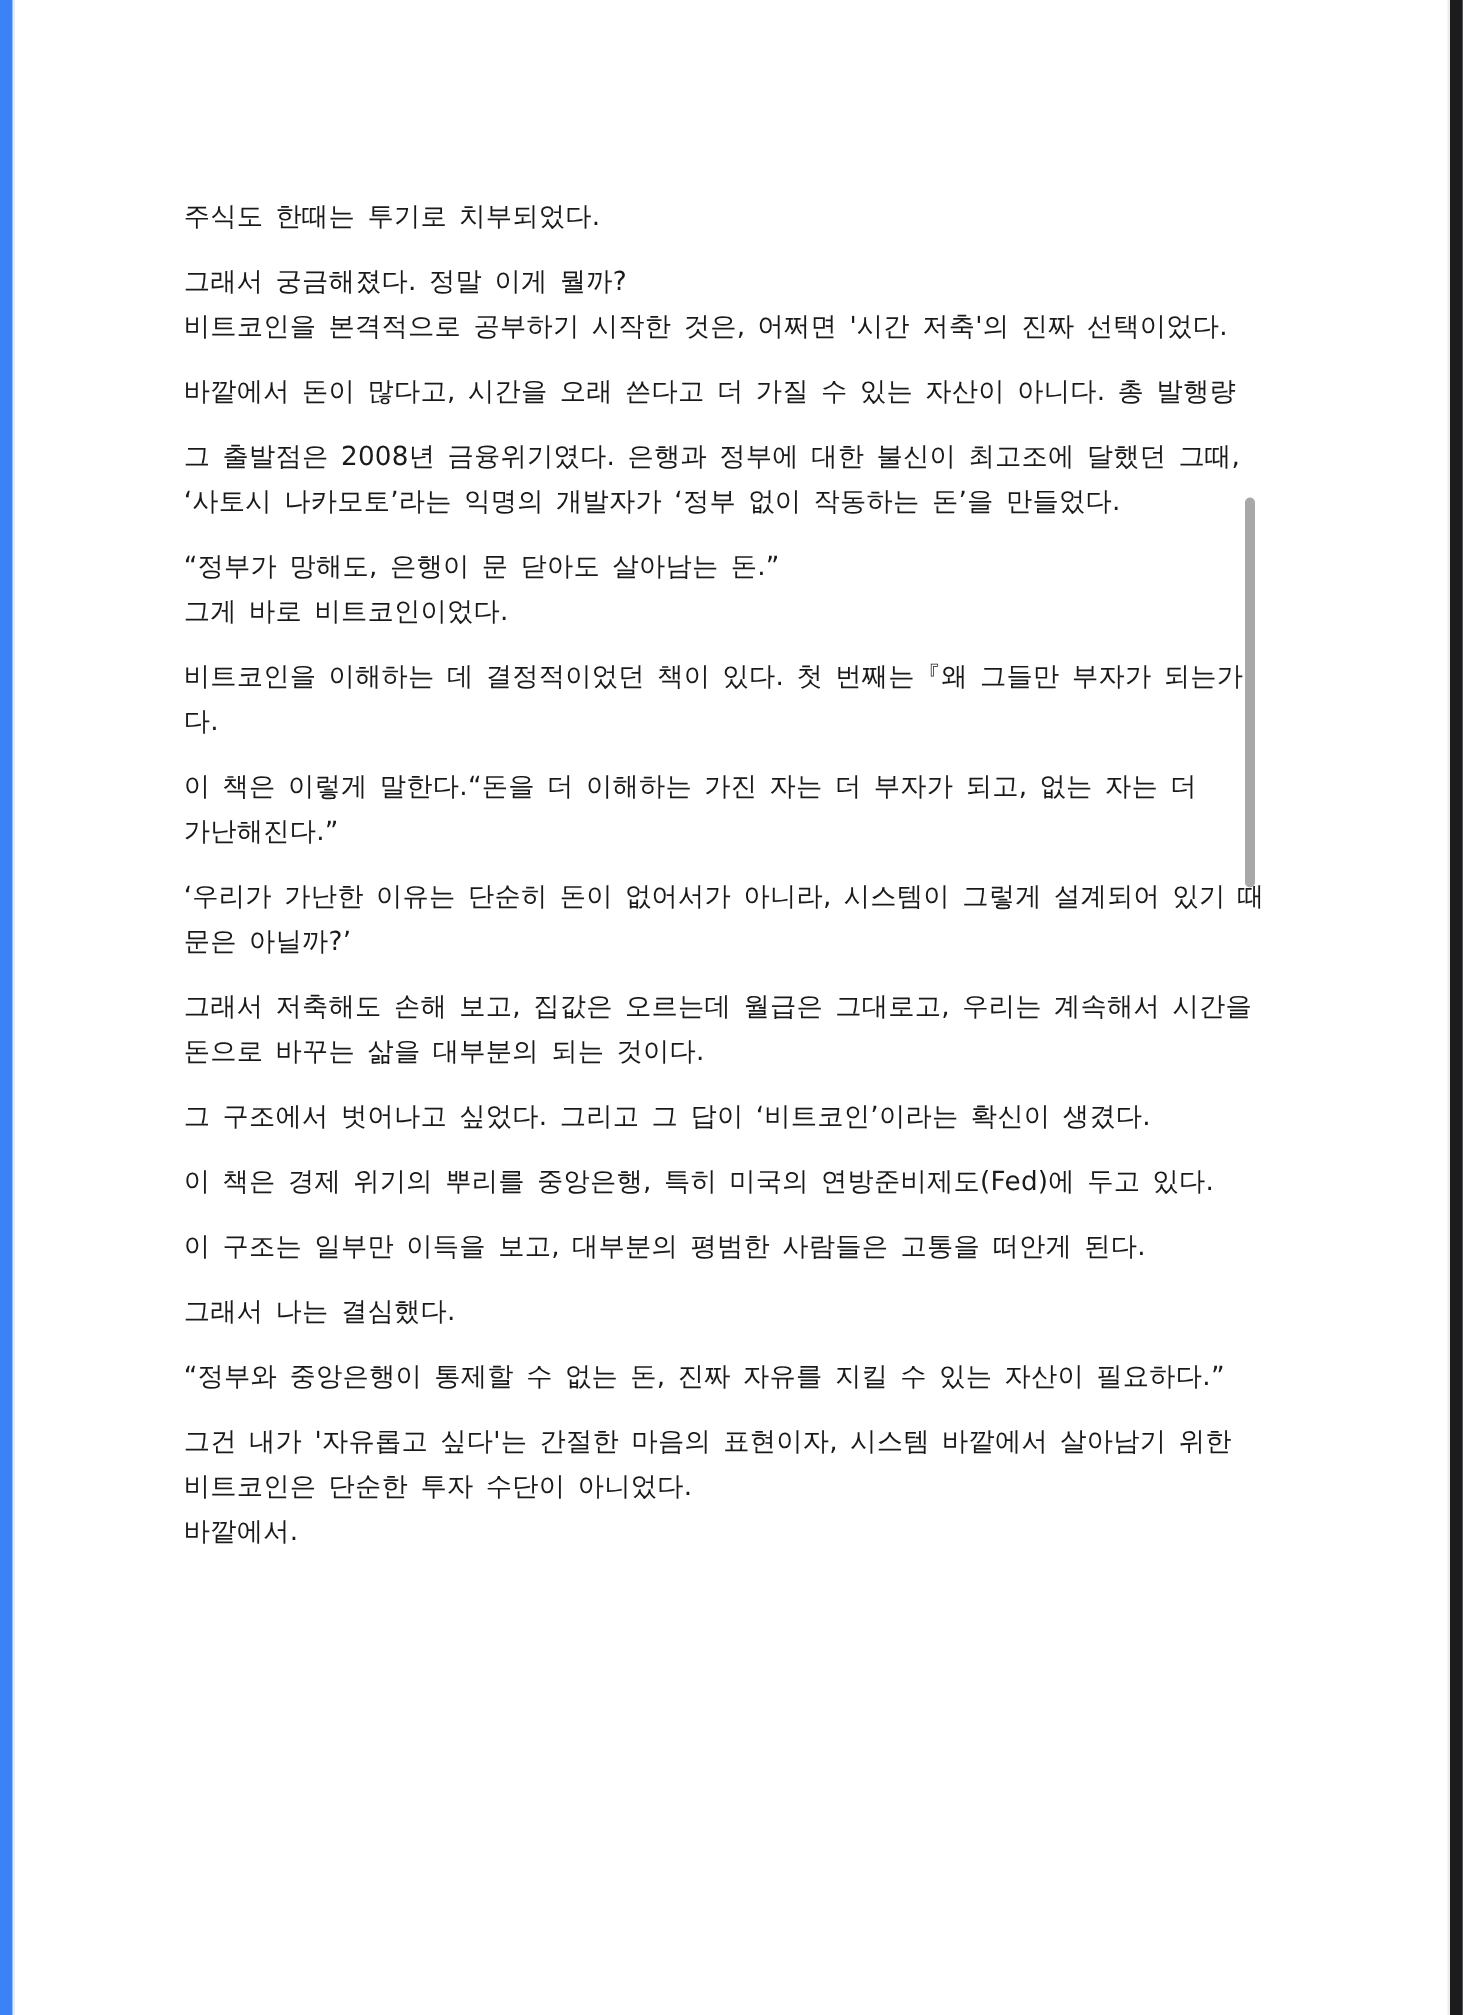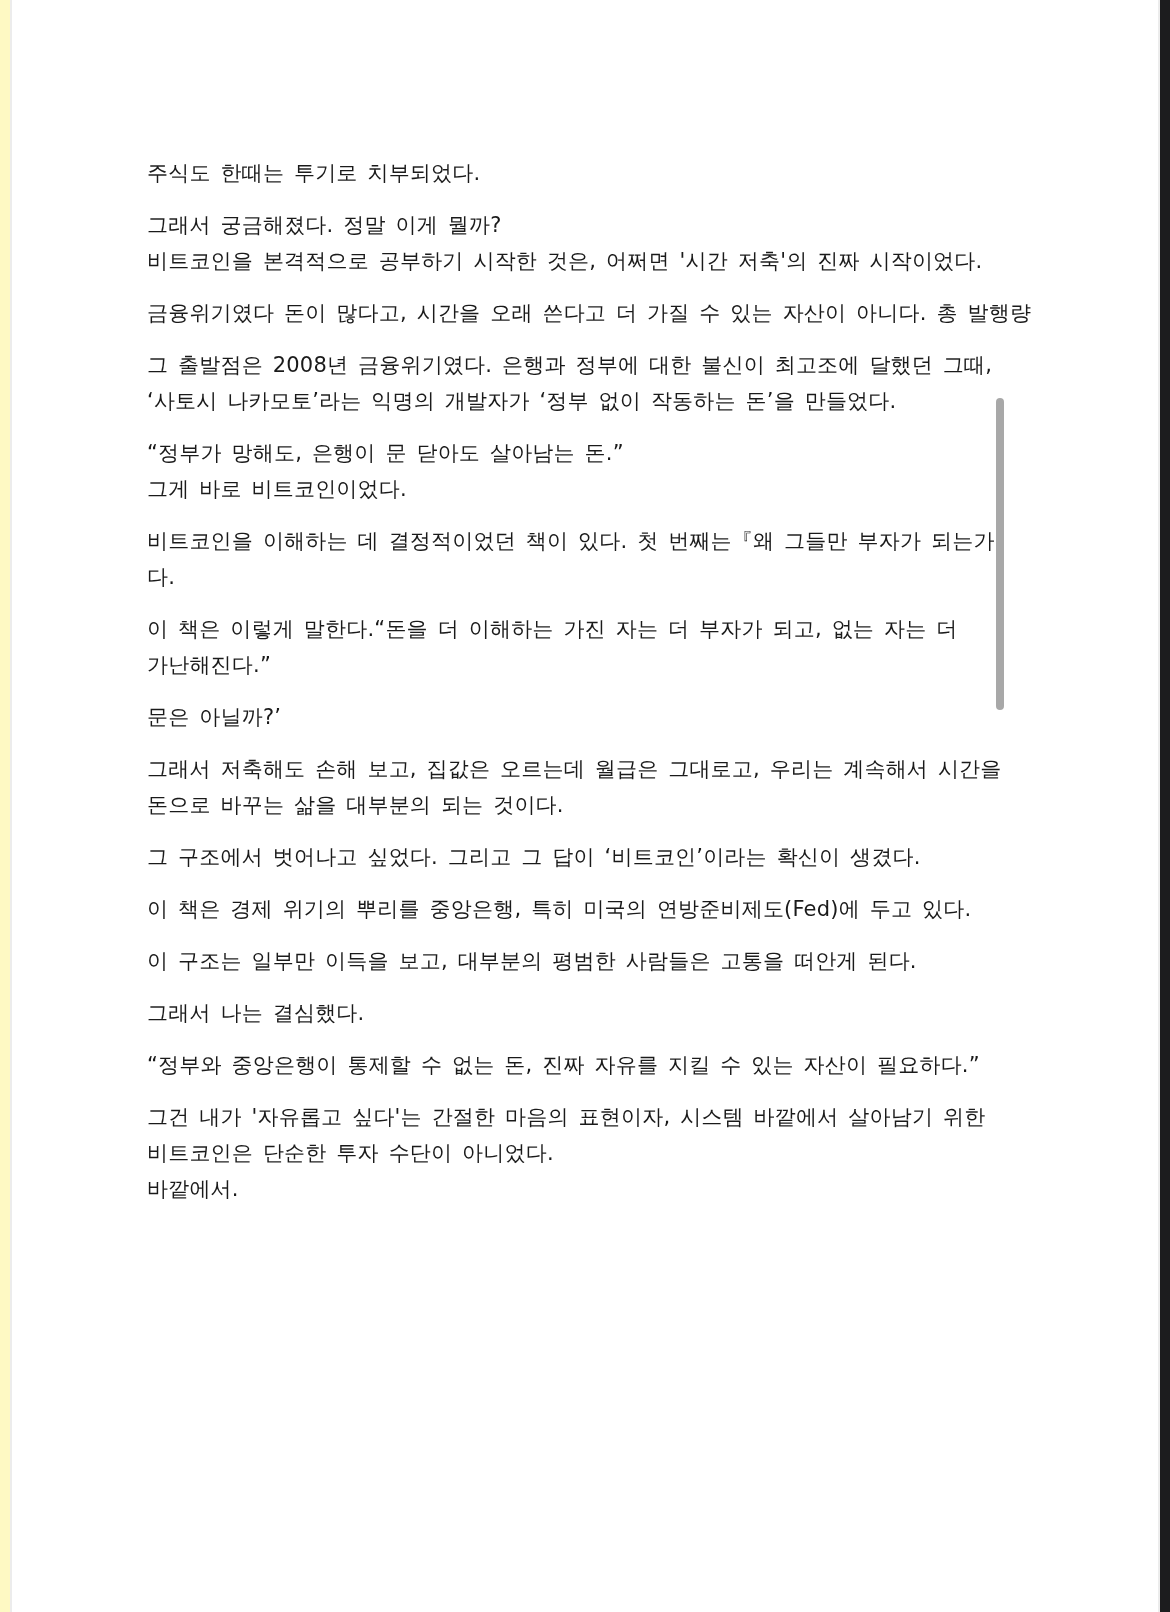--- a/index.html
+++ b/index.html
@@ -7,21 +7,21 @@
       padding: 0;
       width: 1170px;
       height: 1612px;
       overflow: hidden;
       background: #1c1c1e;
     }
     .frame {
       position: relative;
       width: 1016px;
       height: 1612px;
-      background: #fef9c3;
+      background: #3b82f6;
     }
     .page {
       position: absolute;
       left: 10px;
       top: 0;
       width: 1150px;
       height: 1612px;
       background: #ffffff;
       box-shadow: inset 2px 0 0 #ececec, inset -2px 0 0 #ececec;
     }
@@ -67,42 +67,43 @@
 
 <div class="frame">
   <div class="page">
     <div class="content" id="content">
 
     <p class="para">
           <span class="line">주식도 한때는 투기로 치부되었다.</span>
         </p>
         <p class="para">
           <span class="line">그래서 궁금해졌다. 정말 이게 뭘까?</span>
-          <span class="line">비트코인을 본격적으로 공부하기 시작한 것은, 어쩌면 '시간 저축'의 진짜 시작이었다.</span>
+          <span class="line">비트코인을 본격적으로 공부하기 시작한 것은, 어쩌면 '시간 저축'의 진짜 선택이었다.</span>
         </p>
         <p class="para">
-          <span class="line">금융위기였다 돈이 많다고, 시간을 오래 쓴다고 더 가질 수 있는 자산이 아니다. 총 발행량</span>
+          <span class="line">바깥에서 돈이 많다고, 시간을 오래 쓴다고 더 가질 수 있는 자산이 아니다. 총 발행량</span>
         </p>
         <p class="para">
           <span class="line">그 출발점은 2008년 금융위기였다. 은행과 정부에 대한 불신이 최고조에 달했던 그때,</span>
           <span class="line">‘사토시 나카모토’라는 익명의 개발자가 ‘정부 없이 작동하는 돈’을 만들었다.</span>
         </p>
         <p class="para">
           <span class="line">“정부가 망해도, 은행이 문 닫아도 살아남는 돈.”</span>
           <span class="line">그게 바로 비트코인이었다.</span>
         </p>
         <p class="para">
           <span class="line">비트코인을 이해하는 데 결정적이었던 책이 있다. 첫 번째는『왜 그들만 부자가 되는가』</span>
           <span class="line">다.</span>
         </p>
         <p class="para">
           <span class="line">이 책은 이렇게 말한다.“돈을 더 이해하는 가진 자는 더 부자가 되고, 없는 자는 더</span>
           <span class="line">가난해진다.”</span>
         </p>
         <p class="para">
+          <span class="line">‘우리가 가난한 이유는 단순히 돈이 없어서가 아니라, 시스템이 그렇게 설계되어 있기 때</span>
           <span class="line">문은 아닐까?’</span>
         </p>
         <p class="para">
           <span class="line">그래서 저축해도 손해 보고, 집값은 오르는데 월급은 그대로고, 우리는 계속해서 시간을</span>
           <span class="line">돈으로 바꾸는 삶을 대부분의 되는 것이다.</span>
         </p>
         <p class="para">
           <span class="line">그 구조에서 벗어나고 싶었다. 그리고 그 답이 ‘비트코인’이라는 확신이 생겼다.</span>
         </p>
         <p class="para">

